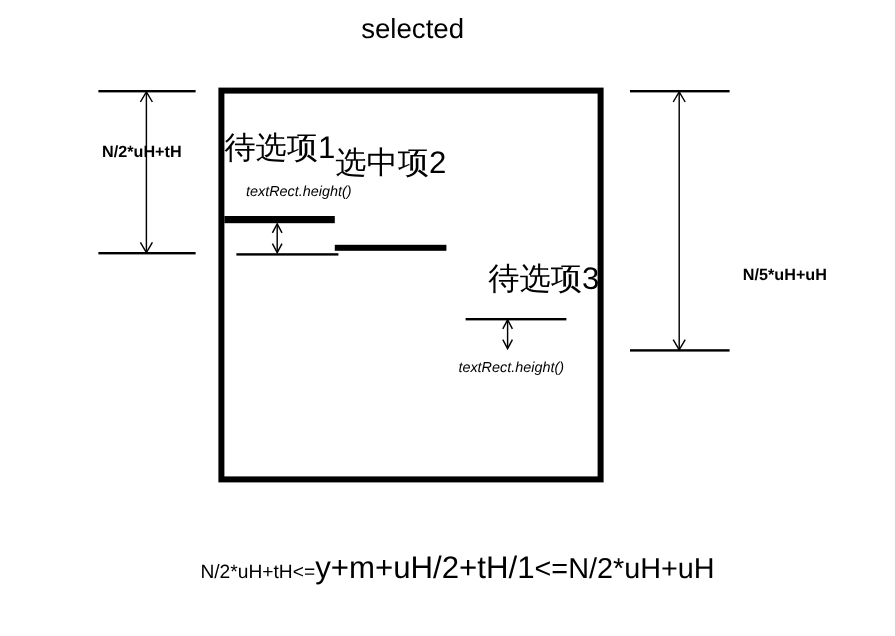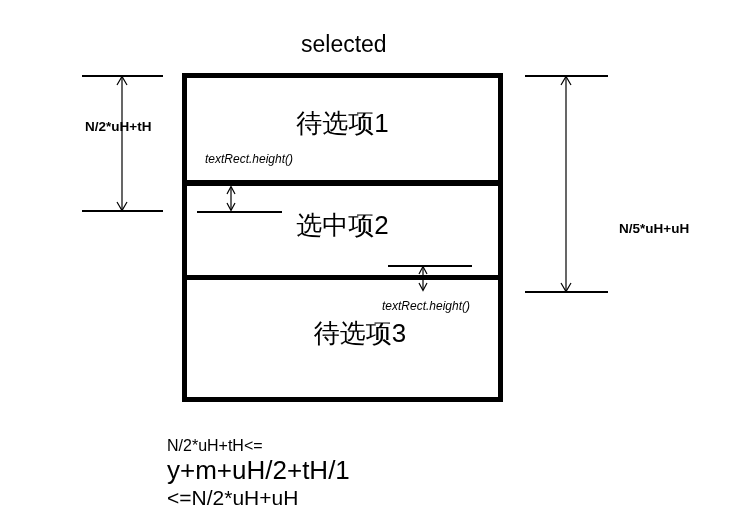--- a/index.html
+++ b/index.html
@@ -17,42 +17,40 @@
     overflow: hidden;
   }
   .title {
     position: absolute;
     left: 301px;
     top: 11px;
     font-size: 23px;
     line-height: 26px;
     color: #000000;
     white-space: nowrap;
-    margin-top: 20px;
   }
   .options-box {
     position: absolute;
     left: 182px;
     top: 73px;
     width: 321px;
     height: 329px;
     border: 5px solid #000000;
     box-sizing: border-box;
     display: flex;
-    flex-direction: column;
     background: #ffffff;
   }
   .option {
     display: flex;
     align-items: center;
     justify-content: center;
     box-sizing: border-box;
   }
   .option-1 { height: 108px; border-bottom: 6px solid #000000; }
-  .option-2 { height: 94px; border-bottom: 5px solid #000000; }
+  .option-2 { height: 131px; border-bottom: 5px solid #000000; }
   .option-3 { flex: 1; margin-left: 35px; }
   .option-label {
     font-size: 26px;
     line-height: 30px;
     position: relative;
     top: -6px;
     white-space: nowrap;
   }
   .small-note {
     position: absolute;
@@ -75,30 +73,29 @@
     position: absolute;
     height: 1.5px;
     background: #000000;
   }
   .varrow {
     position: absolute;
   }
   .formula {
     position: absolute;
     left: 167px;
-    top: 437px;
+    top: 458px;
     display: flex;
     align-items: baseline;
     white-space: nowrap;
     color: #000000;
-    flex-direction: column;
   }
   .formula-small-left  { font-size: 16px; }
   .formula-large       { font-size: 26px; }
-  .formula-small-right { font-size: 21px; }
+  .formula-small-right { font-size: 24px; }
 </style>
 </head>
 <body>
 
 <div class="canvas">
 
   <div class="title">selected</div>
 
   <div class="options-box">
     <div class="option option-1">

